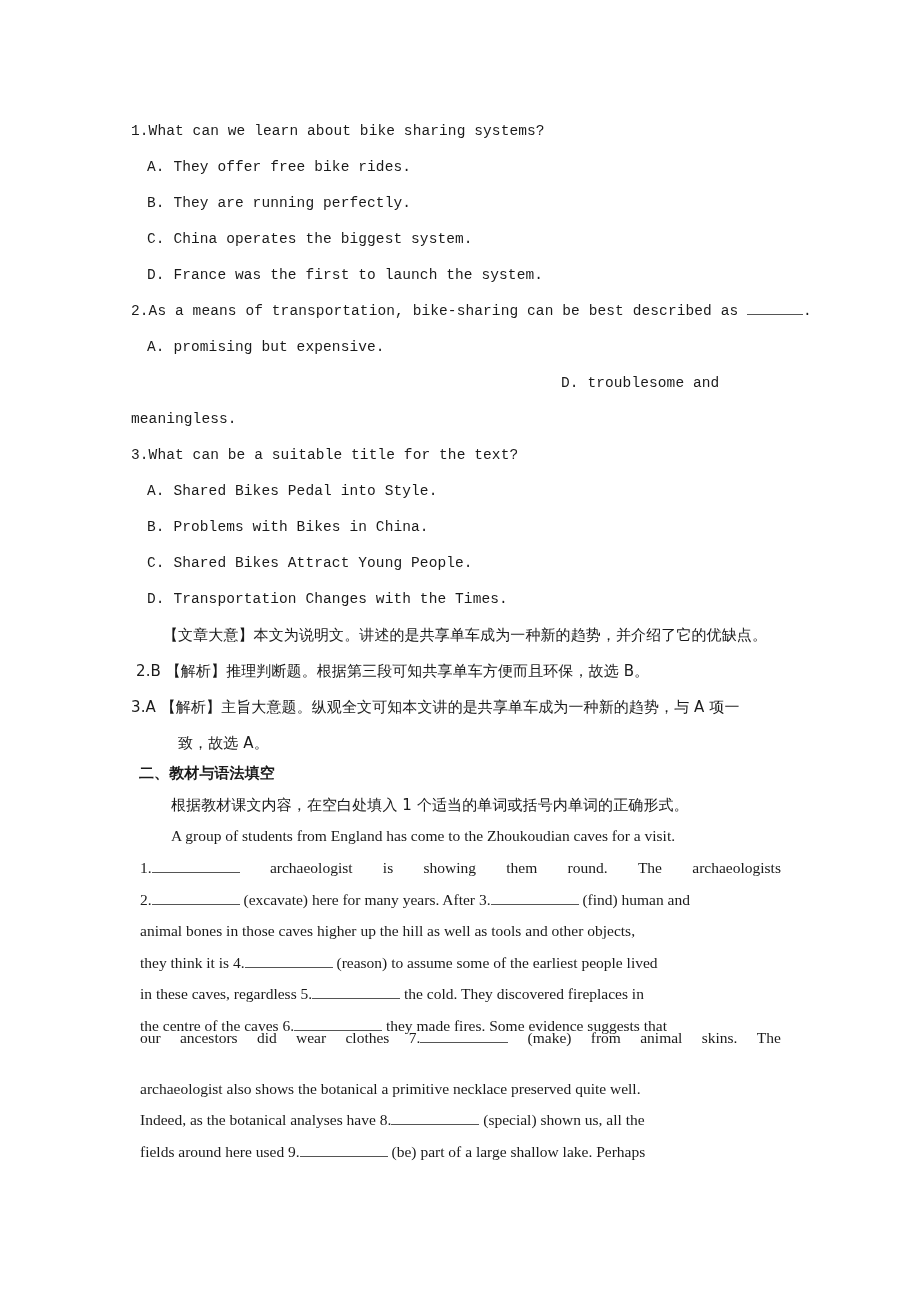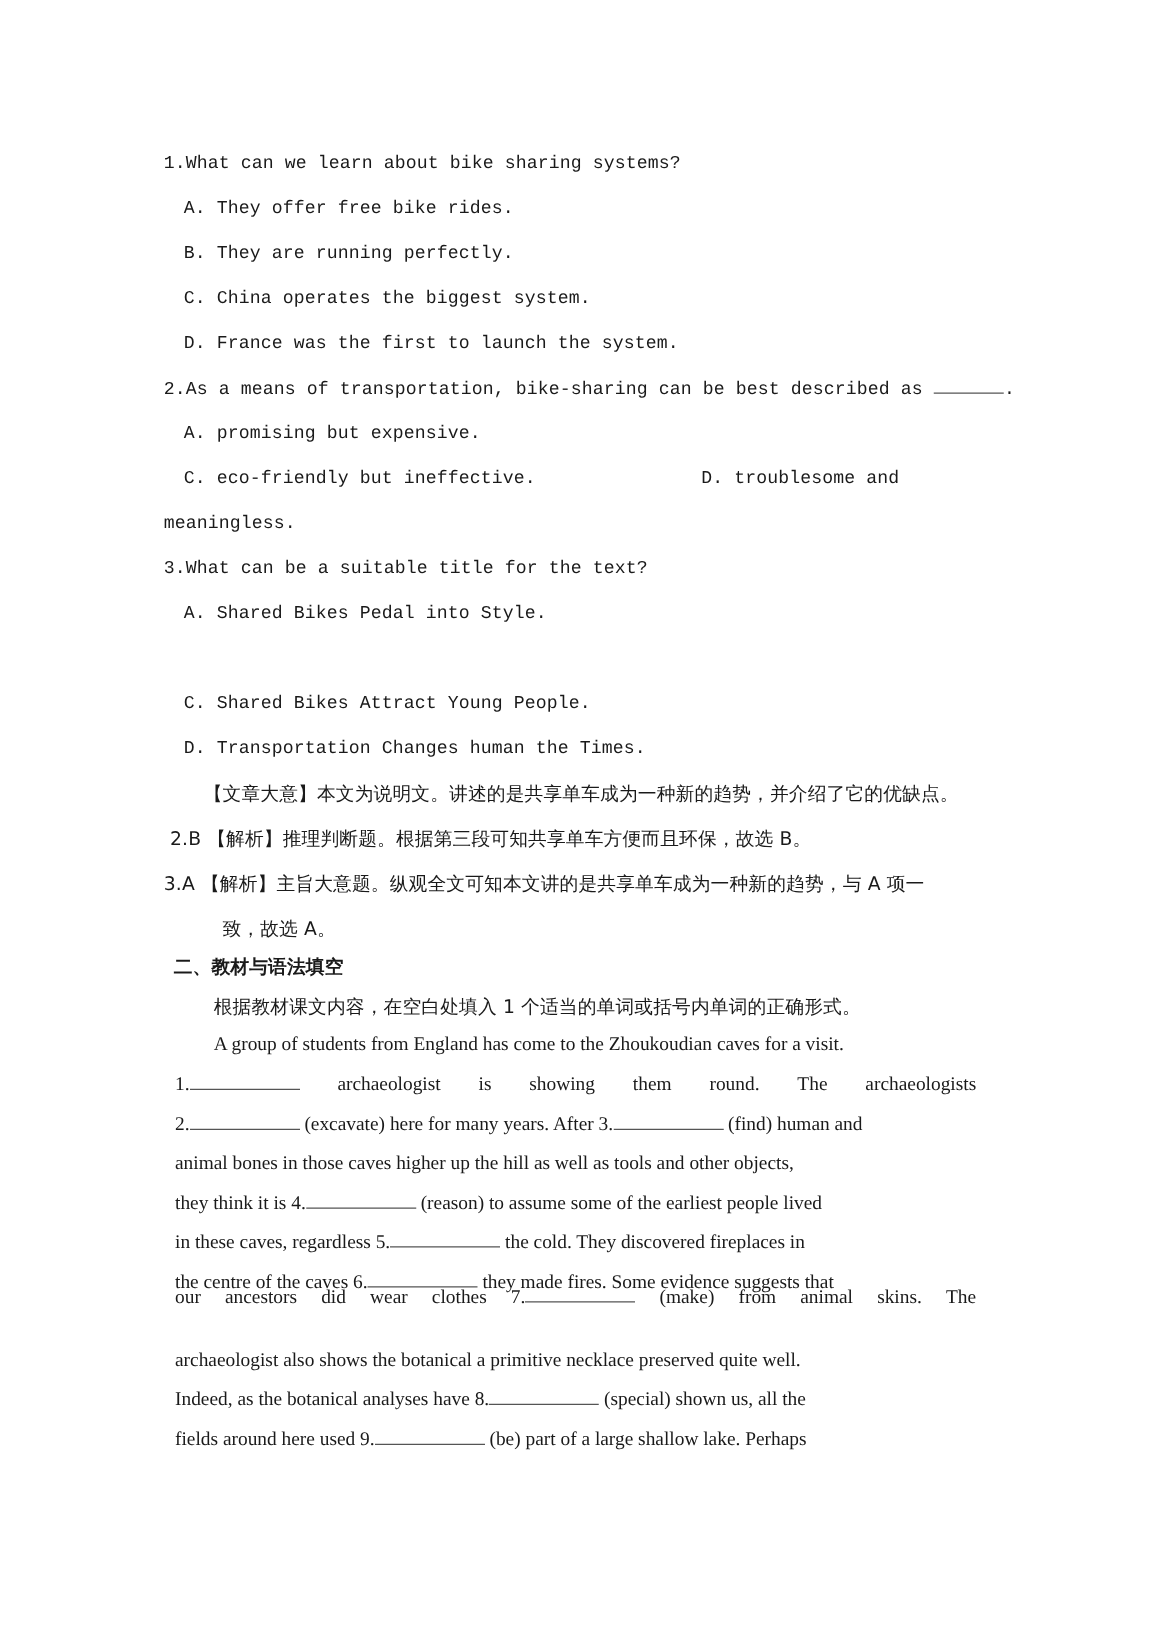--- a/index.html
+++ b/index.html
@@ -22,28 +22,28 @@
   <div class="line mono" style="left:131px; top:122px;">1.What can we learn about bike sharing systems?</div>
   <div class="line mono" style="left:147px; top:158px;">A.  They offer free bike rides.</div>
   <div class="line mono" style="left:147px; top:194px;">B.  They are running perfectly.</div>
   <div class="line mono" style="left:147px; top:230px;">C.  China operates the biggest system.</div>
   <div class="line mono" style="left:147px; top:266px;">D.  France was the first to launch the system.</div>
 
   <div class="line mono" style="left:131px; top:302px;">
     <span>2.As a means of transportation, bike-sharing can be best described as </span><span class="blank w60"></span><span>.</span>
   </div>
   <div class="line mono" style="left:147px; top:338px;">A.  promising but expensive.</div>
-  <div class="line mono" style="left:147px; top:374px;">C.  eco-friendly but ineffective.</div>
   <div class="line mono" style="left:561px; top:374px;">D.  troublesome and</div>
   <div class="line mono" style="left:131px; top:410px;">meaningless.</div>
 
   <div class="line mono" style="left:131px; top:446px;">3.What can be a suitable title for the text?</div>
   <div class="line mono" style="left:147px; top:482px;">A.  Shared Bikes Pedal into Style.</div>
+  <div class="line mono" style="left:147px; top:518px;">B.  Problems with Bikes in China.</div>
   <div class="line mono" style="left:147px; top:554px;">C.  Shared Bikes Attract Young People.</div>
-  <div class="line mono" style="left:147px; top:590px;">D.  Transportation Changes human the Times.</div>
+  <div class="line mono" style="left:147px; top:590px;">D.  Transportation Changes with the Times.</div>
 
   <div class="line cn" style="left:163px; top:626px;">【文章大意】本文为说明文。讲述的是共享单车成为一种新的趋势，并介绍了它的优缺点。</div>
   <div class="line cn" style="left:136px; top:662px;">2.B  【解析】推理判断题。根据第三段可知共享单车方便而且环保，故选 B。</div>
   <div class="line cn" style="left:131px; top:698px;">3.A  【解析】主旨大意题。纵观全文可知本文讲的是共享单车成为一种新的趋势，与 A 项一</div>
   <div class="line cn" style="left:178px; top:734px;">致，故选 A。</div>
 
   <div class="line cn" style="left:139px; top:764px;font-weight:bold;">二、教材与语法填空</div>
   <div class="line cn" style="left:171px; top:796px;">根据教材课文内容，在空白处填入 1 个适当的单词或括号内单词的正确形式。</div>
   <div class="line serifn" style="left:171px; top:827px;">A group of students from England has come to the Zhoukoudian caves for a visit.</div>
 

